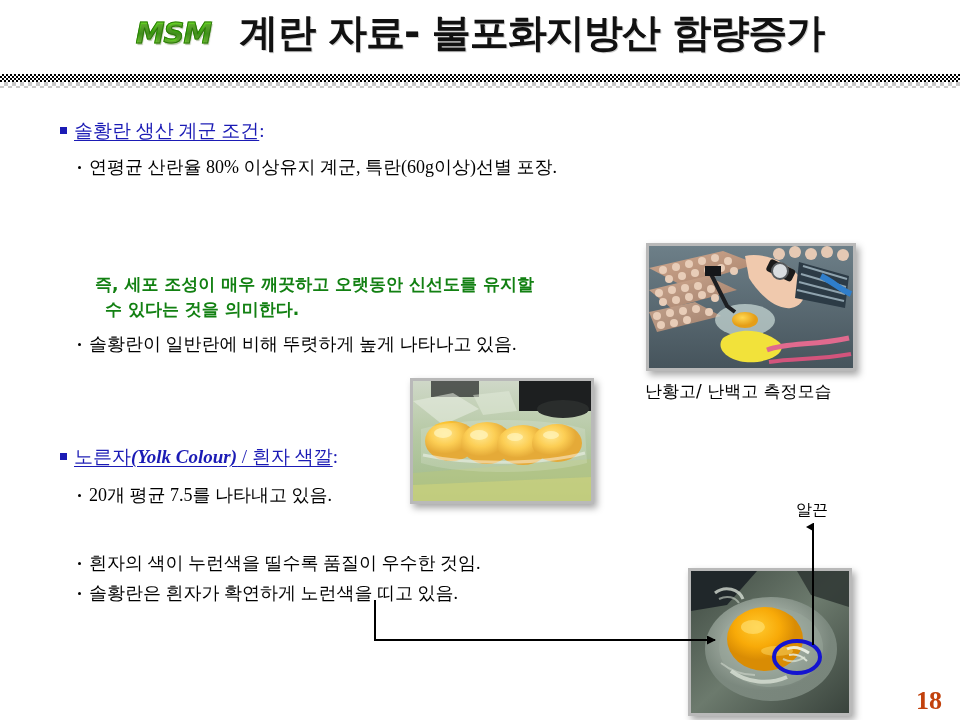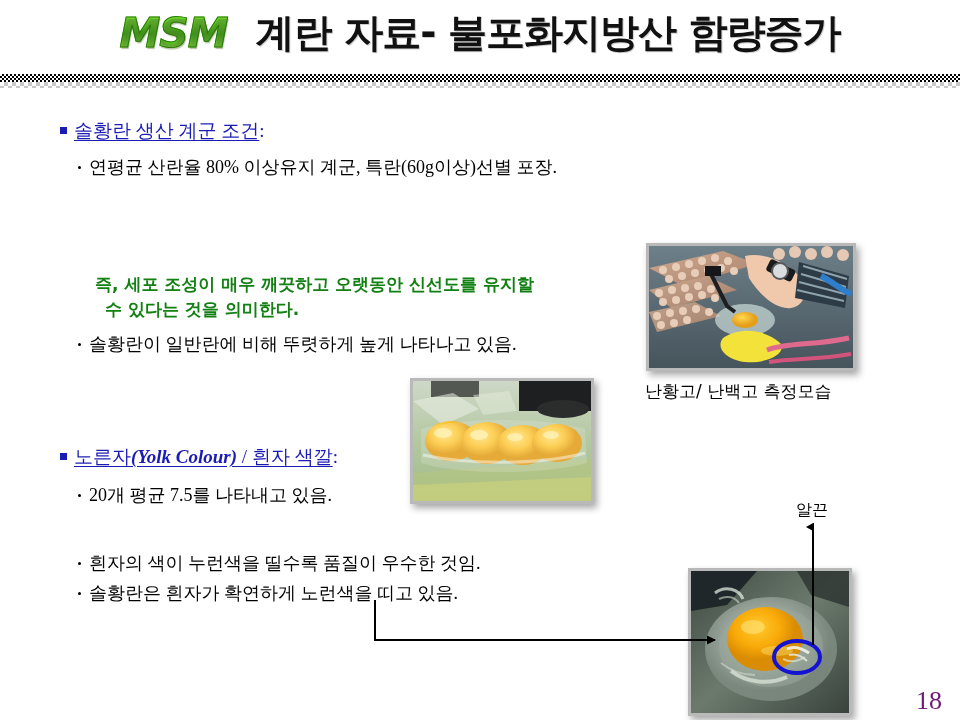--- a/index.html
+++ b/index.html
@@ -24,21 +24,21 @@
     position: absolute;
     left: 0; top: 6px;
     width: 960px;
     height: 62px;
     text-align: center;
     white-space: nowrap;
   }
   .title-msm {
     font-family: "DejaVu Sans", sans-serif;
     font-weight: bold;
-    font-size: 41px;
+    font-size: 29px;
     font-style: italic;
     letter-spacing: -1px;
     background: linear-gradient(180deg,
         #bdf07a 0%, #63d223 22%, #2f9f07 52%, #6fd62c 78%, #cdf49a 100%);
     -webkit-background-clip: text;
     background-clip: text;
     color: transparent;
     -webkit-text-stroke: 1px #2b7a08;
     text-shadow: 1px 2px 1px rgba(90,120,60,.45);
     vertical-align: middle;
@@ -158,23 +158,23 @@
     left: 0; top: 0;
     width: 960px; height: 720px;
     pointer-events: none;
   }
 
   #page-number {
     position: absolute;
     right: 18px;
     bottom: 4px;
     font-family: "Liberation Serif", serif;
-    font-weight: normal;
+    font-weight: bold;
     font-size: 26px;
-    color: #701a75;
+    color: #c2410c;
   }
 </style>
 </head>
 <body>
 
 <div id="slide">
 
   <div id="title-bar">
     <span class="title-msm">MSM</span><span class="title-kor">계란 자료- 불포화지방산 함량증가</span>
   </div>

